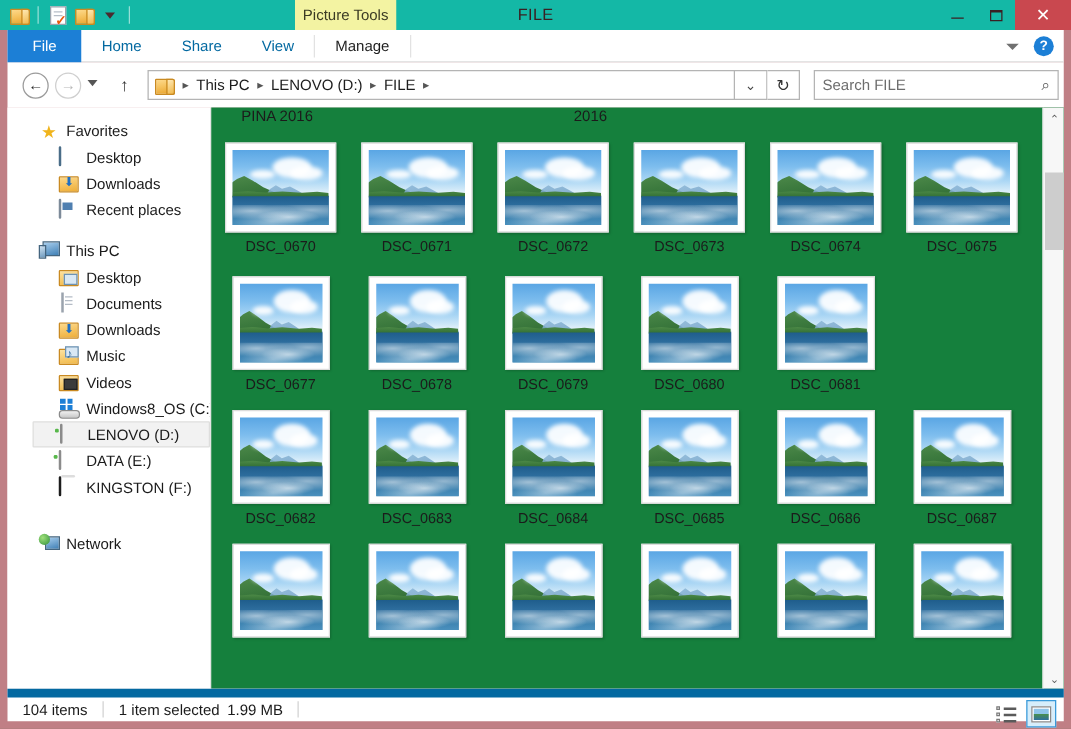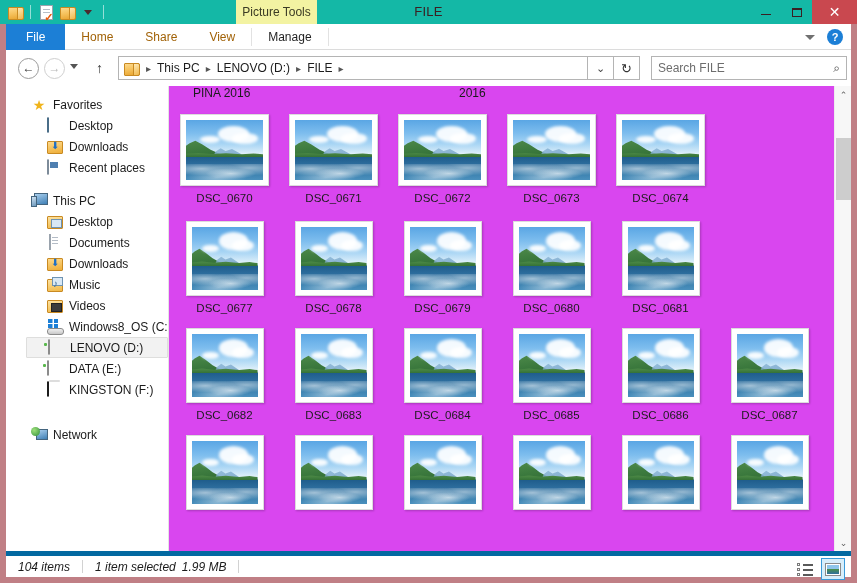--- a/index.html
+++ b/index.html
@@ -90,21 +90,21 @@
   .wc .max-box { width: 10px; height: 9px; border: 1px solid #3a2023; border-top-width: 2px;}
 
   
   #ribbonbar {
     position: absolute; left: 6px; top: 24px; width: 845px; height: 26px;
     background: #fff; border-bottom: 1px solid #dcdcdc;
   }
   #tabs { position: absolute; left: 0; top: 0; height: 26px; display: flex; }
   .tab {
     height: 26px; line-height: 26px; padding: 0 16px;
-    font-size: 12px; color: #a16207;
+    font-size: 12px; color: #0369a1;
   }
   .tab.file {
     background: #1c7fd6; color: #fff; padding: 0 20px;
   }
   .tab.manage { color: #1f1f1f; }
   .tab-divider { width:1px; height:18px; background:#e2e2e2; align-self:center;}
   #ribbon-right {
     position: absolute; right: 4px; top: 0; height: 26px;
     display: flex; align-items: center; gap: 8px;
   }
@@ -292,21 +292,21 @@
     background:linear-gradient(160deg,#a9cfee,#3f7fb5);border:1px solid #44657f;
   }
   .ico-net::after{
     content:"";position:absolute;left:0px;top:0px;width:9px;height:9px;border-radius:50%;
     background:radial-gradient(circle at 35% 35%,#9fe07a,#2f8f3b);
   }
 
   
   #content {
     flex: 1; height: 465px; position: relative;
-    background: #d946ef; overflow: hidden;
+    background: #15803d; overflow: hidden;
   }
   #cut-row {
     position: absolute; left: 0; top: 0; width: 100%; height: 18px;
   }
   .cut-label {
     position: absolute; top: 0; font-size: 12px; color: #1b1b1b;
     height: 14px; overflow: hidden;
   }
   #grid {
     position: absolute; left: 1px; top: 18px; width: 100%;
@@ -390,22 +390,22 @@
   .sb-arrow.up { top: 0; }
   .sb-arrow.dn { bottom: 0; }
   #sb-thumb {
     position: absolute; left: 1px; top: 52px; width: 15px; height: 62px;
     background: #cdcdcd;
   }
 
   
   #statusbar {
     position: absolute; left: 6px; top: 551px; width: 845px; height: 26px;
-    background: #fff; border-top: 5px solid #0369a1;
-    display: flex; align-items: center; font-style: italic;
+    background: #fff; border-top: 7px solid #0369a1;
+    display: flex; align-items: center;
   }
   #status-left { display: flex; align-items: center; padding-left: 12px; gap: 0; }
   .status-text { font-size: 12px; color: #1b1b1b; }
   .status-sep { width: 1px; height: 13px; background: #d2d2d2; margin: 0 12px; }
   #status-right {
     position: absolute; right: 6px; top: 2px; height: 22px;
     display: flex; align-items: center; gap: 4px;
   }
   .viewbtn {
     width: 24px; height: 22px; display: flex; align-items: center;
@@ -670,20 +670,35 @@
                   <div class="mtn-mid"></div>
                   <div class="shore"></div>
                   <div class="water"></div>
                   <div class="sparkle"></div>
                   <div class="cloud" style="left:42%;top:10%;width:40%;height:26%"></div>
                   <div class="cloud" style="left:60%;top:22%;width:34%;height:18%"></div>
                   <div class="cloud" style="left:18%;top:26%;width:26%;height:12%"></div>
                 </div>
               </div>
             <div class="tile-label">DSC_0674</div>
+          </div>
+          <div class="tile">
+            <div class="thumb-frame">
+                <div class="photo">
+                  <div class="mtn-left"></div>
+                  <div class="mtn-mid"></div>
+                  <div class="shore"></div>
+                  <div class="water"></div>
+                  <div class="sparkle"></div>
+                  <div class="cloud" style="left:42%;top:10%;width:40%;height:26%"></div>
+                  <div class="cloud" style="left:60%;top:22%;width:34%;height:18%"></div>
+                  <div class="cloud" style="left:18%;top:26%;width:26%;height:12%"></div>
+                </div>
+              </div>
+            <div class="tile-label">DSC_0675</div>
           </div>
         </div>
 
         <div class="grid-row">
           <div class="tile">
             <div class="thumb-frame sq">
                 <div class="photo">
                   <div class="mtn-left"></div>
                   <div class="mtn-mid"></div>
                   <div class="shore"></div>

